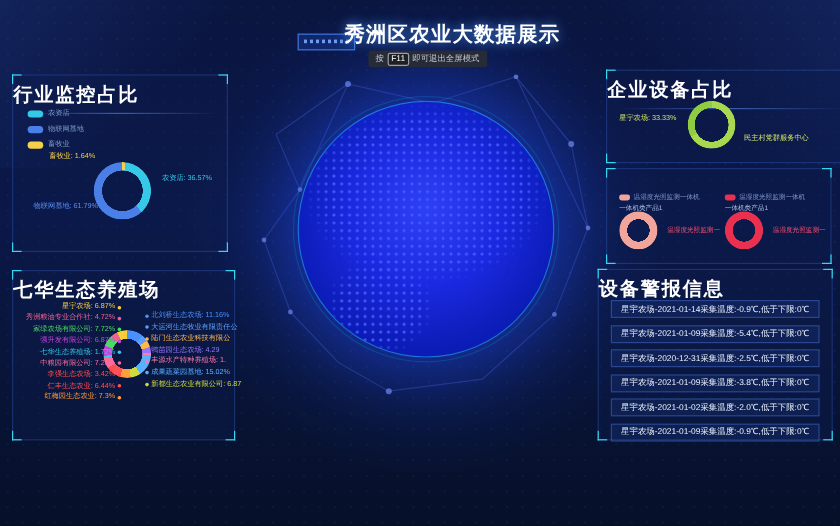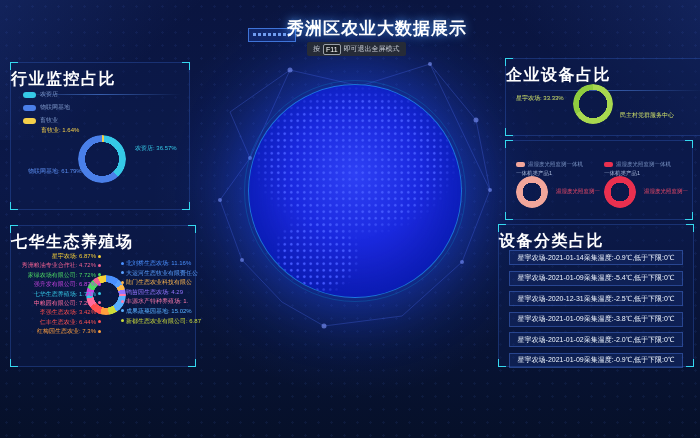--- a/index.html
+++ b/index.html
@@ -275,21 +275,21 @@
       <div class="donut" style="background: conic-gradient(rgb(233, 48, 79) 0%, rgb(233, 48, 79) 100%);"></div>
       <span class="rlab" style="color: rgb(255, 77, 106);">温湿度光照监测一</span>
     </div>
   </section>
 
   <section class="panel p5">
     <i class="c ctl"></i>
       <i class="c ctr"></i>
       <i class="c cbl"></i>
       <i class="c cbr"></i>
-    <h2>设备分类占比</h2>
+    <h2>设备警报信息</h2>
     <div class="rows">
       <div class="arow">星宇农场-2021-01-14采集温度:-0.9℃,低于下限:0℃</div>
       <div class="arow">星宇农场-2021-01-09采集温度:-5.4℃,低于下限:0℃</div>
       <div class="arow">星宇农场-2020-12-31采集温度:-2.5℃,低于下限:0℃</div>
       <div class="arow">星宇农场-2021-01-09采集温度:-3.8℃,低于下限:0℃</div>
       <div class="arow">星宇农场-2021-01-02采集温度:-2.0℃,低于下限:0℃</div>
       <div class="arow">星宇农场-2021-01-09采集温度:-0.9℃,低于下限:0℃</div>
     </div>
   </section>
 </div>

